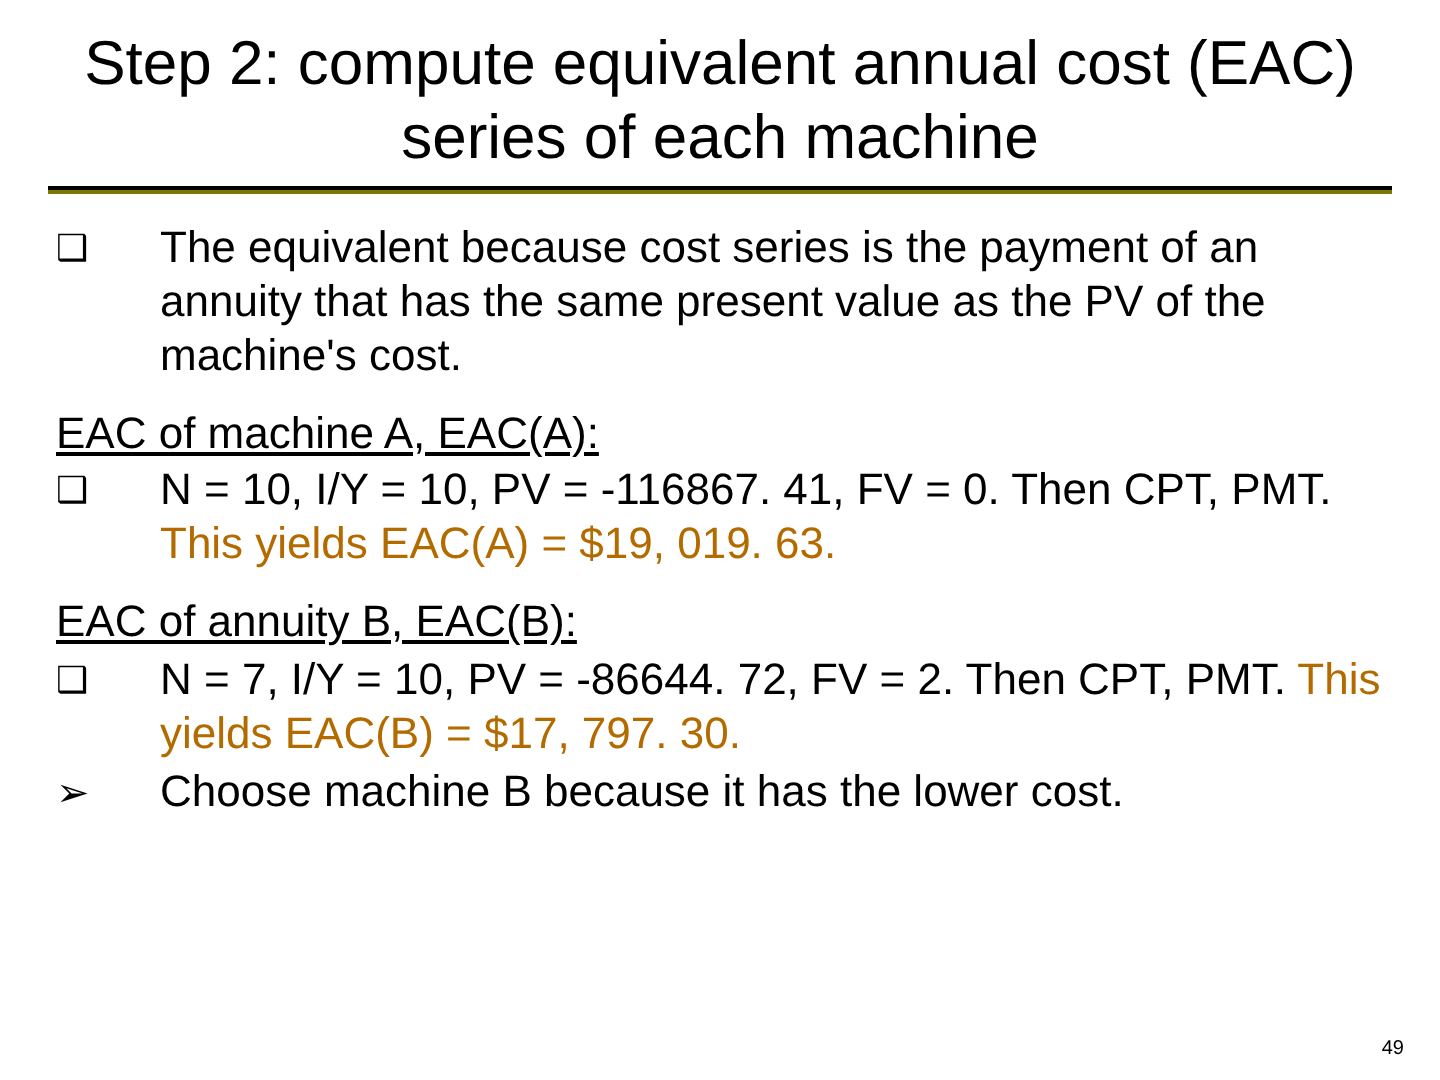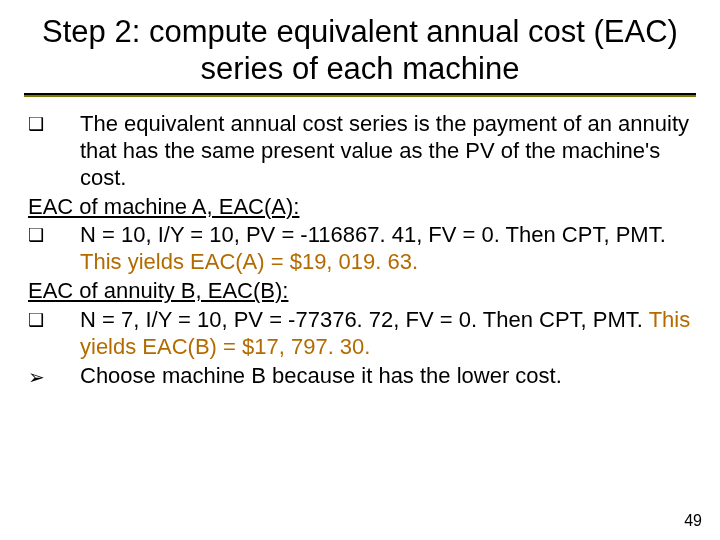--- a/index.html
+++ b/index.html
@@ -53,64 +53,64 @@
   }
   .bullet.arrow {
     font-size: 20px;
     padding-top: 2px;
   }
   .text {
     flex: 1;
   }
   .sub-head {
     text-decoration: underline;
-    margin: 2px 0 2px 4px;
+    margin: 12px 0 2px 4px;
   }
   .highlight {
     color: #b36b00;
     text-align: center;
   }
   .page-num {
     position: absolute;
     right: 18px;
     bottom: 10px;
-    font-size: 16px;
+    font-size: 10px;
     color: #000;
   }
 </style>
 </head>
 <body>
 
 <div class="slide">
 
   <h1 class="title">Step 2: compute equivalent annual cost (EAC) series of each machine</h1>
   <div class="underline"></div>
 
   <div class="body">
 
     <div class="item">
       <div class="bullet square">❑</div>
-      <div class="text">The equivalent annual cost series is the payment of an annuity that has the same present value as the PV of the machine's cost.</div>
+      <div class="text">The equivalent because cost series is the payment of an annuity that has the same present value as the PV of the machine's cost.</div>
     </div>
 
     <div class="sub-head">EAC of machine A, EAC(A):</div>
 
     <div class="item">
       <div class="bullet square">❑</div>
       <div class="text">
         <span>N = 10, I/Y = 10, PV = -116867. 41, FV = 0. Then CPT, PMT. </span><span class="highlight">This yields EAC(A) = $19, 019. 63.</span>
       </div>
     </div>
 
     <div class="sub-head"> EAC of annuity B, EAC(B):</div>
 
     <div class="item">
       <div class="bullet square">❑</div>
       <div class="text">
-        <span>N = 7, I/Y = 10, PV = -77376. 72, FV = 0. Then CPT, PMT. </span><span class="highlight">This yields EAC(B) = $17, 797. 30.</span>
+        <span>N = 7, I/Y = 10, PV = -86644. 72, FV = 2. Then CPT, PMT. </span><span class="highlight">This yields EAC(B) = $17, 797. 30.</span>
       </div>
     </div>
 
     <div class="item">
       <div class="bullet arrow">➢</div>
       <div class="text">Choose machine B because it has the lower cost.</div>
     </div>
 
   </div>
 

